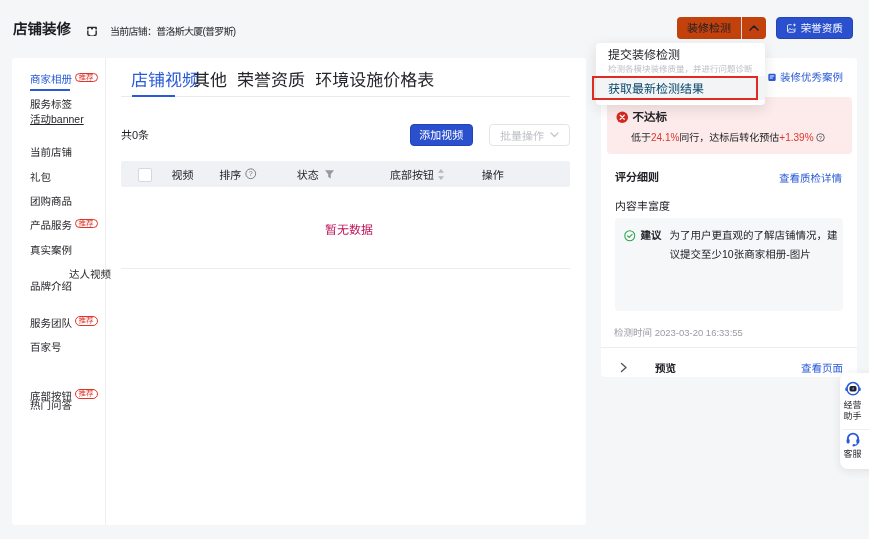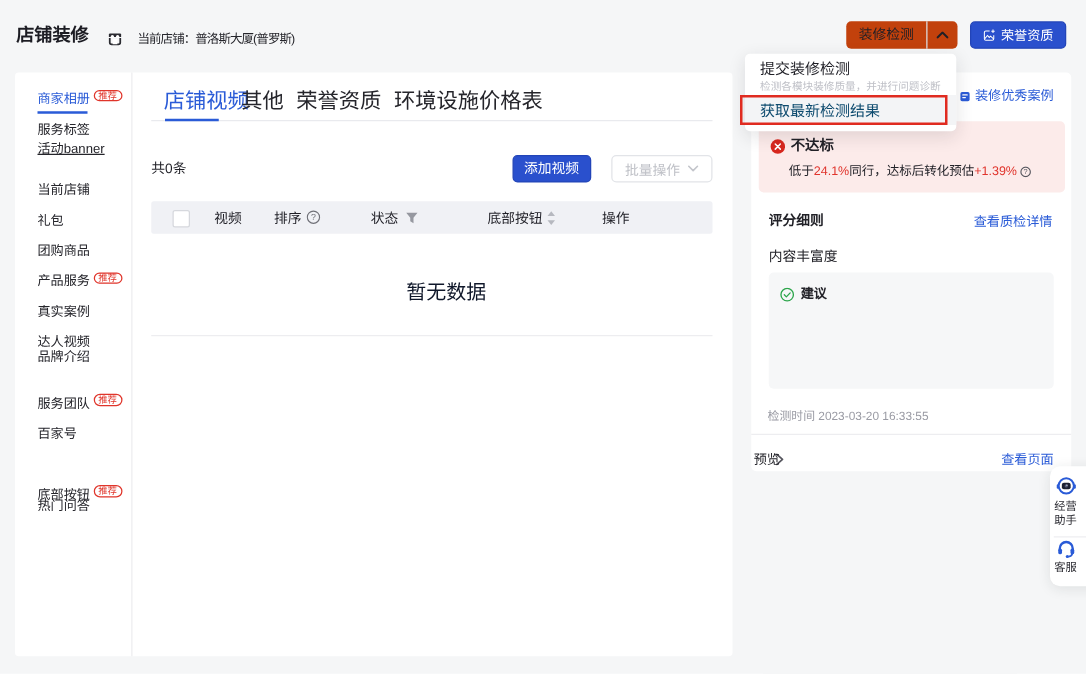--- a/index.html
+++ b/index.html
@@ -39,39 +39,39 @@
 
 
 .cnt { left:121px; top:129.5px; font-size:11px; line-height:11.5px; font-weight:500; color:#1f1f26; }
 .btn-add { left:409.5px; top:124px; width:63.5px; height:21.6px; background:#2a50cd; border:1px solid #2244b8; color:#fff; border-radius:4px; text-align:center; line-height:21.6px; font-size:11px; }
 .btn-batch { left:489px; top:124px; width:81px; height:22px; background:#fff; border:1px solid #e2e4e8; border-radius:4px; color:#bfc1c7; font-size:11px; display:flex; align-items:center; justify-content:center; gap:6px; }
 
 
 .thead { left:121px; top:160.7px; width:449px; height:26px; background:#f0f1f5; border-radius:2px; }
 .checkbox { left:137.5px; top:167.7px; width:14px; height:14px; background:#fff; border:1px solid #d6d8dd; border-radius:2px; }
 .th { top:169px; font-size:11px; font-weight:500; color:#1f1f26; height:12px; line-height:12px; }
-.empty { left:325px; top:220px; font-size:16px; color:#0f172a; }
+.empty { left:325px; top:220px; font-size:12px; color:#be185d; }
 .tbot { left:121px; top:268px; width:449px; height:1px; background:#ededf0; }
 
 
 .r-head { top:72px; right:26px; font-size:10.5px; line-height:11px; font-weight:500; color:#2a5bd7; display:flex; align-items:center; gap:4px; }
 .alert { left:607px; top:97px; width:245px; height:57.3px; background:#fcebea; border-radius:4px; }
 .alert-t { left:632.6px; top:110.6px; font-size:11.5px; line-height:13px; font-weight:700; color:#222228; }
 .alert-s { left:631px; top:130.7px; font-size:10px; line-height:13px; color:#222228; white-space:nowrap; }
 .red { color:#e0342c; }
 .r-row2 { left:615px; top:171px; font-size:11px; line-height:12px; font-weight:700; color:#222228; }
 .r-link { top:172.5px; right:27px; font-size:10.5px; line-height:11px; font-weight:500; color:#2a5bd7; }
 .r-row3 { left:615px; top:200.8px; font-size:11px; line-height:11px; color:#222228; }
 .graybox { left:615px; top:218px; width:228px; height:93px; background:#f6f7f8; border-radius:4px; padding:8px 10px 0 9px; }
 .gitem { display:flex; font-size:10.5px; line-height:18.5px; color:#232329; margin-bottom:2.5px; }
 .gitem .lab { font-weight:700; margin:0 8px 0 5px; flex:none; }
 .gitem .txt { white-space:nowrap; }
 .gtime { left:614px; top:325px; font-size:9.5px; color:#9a9ba4; }
 .r-div { left:601px; top:347px; width:256px; height:1px; background:#ededf0; }
-.preview { left:603px; top:361.5px; font-size:10.5px; line-height:12px; font-weight:400; color:#222228; }
+.preview { left:655px; top:361.5px; font-size:10.5px; line-height:12px; font-weight:700; color:#222228; }
 .p-link { top:362.5px; right:26px; font-size:10.5px; line-height:11px; font-weight:500; color:#2a5bd7; }
 
 
 .dropdown { left:595.5px; top:42.5px; width:169px; height:62px; background:#fff; border-radius:4px; box-shadow:0 4px 14px rgba(31,35,41,.12); z-index:5; }
 .dd1 { left:608px; top:48.8px; font-size:12px; line-height:12px; font-weight:500; color:#1f1f26; z-index:6; }
 .dd2 { left:608px; top:64.5px; font-size:8.5px; line-height:9px; color:#bfc0c7; z-index:6; white-space:nowrap; }
 .dd-row { left:595.5px; top:76px; width:169px; height:23.5px; background:#f3f4f6; z-index:6; }
 .dd3 { left:608px; top:82.5px; font-size:12px; line-height:12px; font-weight:500; color:#0c4a6e; z-index:7; }
 .red-rect { left:592px; top:75.8px; width:165.5px; height:24px; border:2px solid #e02b20; z-index:8; }
 
@@ -118,21 +118,21 @@
 
   <div class="abs nav-item active" style="top:67.2px;">商家相册<span class="badge">推荐</span></div>
   <div class="abs nav-underline" style="top:88.5px;"></div>
   <div class="abs nav-item" style="top:91.6px;">服务标签</div>
   <div class="abs nav-item" style="top:107px;text-decoration:underline;">活动banner</div>
   <div class="abs nav-item" style="top:140.3px;">当前店铺</div>
   <div class="abs nav-item" style="top:164.6px;">礼包</div>
   <div class="abs nav-item" style="top:189px;">团购商品</div>
   <div class="abs nav-item" style="top:213.3px;">产品服务<span class="badge">推荐</span></div>
   <div class="abs nav-item" style="top:237.7px;">真实案例</div>
-  <div class="abs nav-item" style="top:262px;">达人视频</div>
+  <div class="abs nav-item" style="top:262px;margin-left:39px;">达人视频</div>
   <div class="abs nav-item" style="top:274px;">品牌介绍</div>
   <div class="abs nav-item" style="top:310.7px;">服务团队<span class="badge">推荐</span></div>
   <div class="abs nav-item" style="top:335.1px;">百家号</div>
   <div class="abs nav-item" style="top:359.4px;margin-top:34px;">热门问答</div>
   <div class="abs nav-item" style="top:383.8px;">底部按钮<span class="badge">推荐</span></div>
 
   <div class="abs tab active" style="left:131px;">店铺视频</div>
   <div class="abs tab" style="left:193px;">其他</div>
   <div class="abs tab" style="left:237px;">荣誉资质</div>
   <div class="abs tab" style="left:315.2px;">环境设施</div>
@@ -200,20 +200,21 @@
   <div class="abs r-row2">评分细则</div>
   <div class="abs r-link">查看质检详情</div>
   <div class="abs r-row3">内容丰富度</div>
   <div class="abs graybox">
     <div class="gitem">
         <svg style="flex:none; margin-top:4px;" width="11.5" height="11.5" viewBox="0 0 12 12" fill="none">
           <circle cx="6" cy="6" r="5.2" stroke="#2ba54a" stroke-width="1.1"></circle>
           <path d="M3.6 6.1 L5.3 7.8 L8.5 4.5" stroke="#2ba54a" stroke-width="1.1" stroke-linecap="round" stroke-linejoin="round"></path>
         </svg>
         <span class="lab">建议</span>
+        <span class="txt">为了用户更直观的了解店铺情况，建<br>议提交至少10张商家相册-图片</span>
       </div>
   </div>
   <div class="abs gtime">检测时间 2023-03-20 16:33:55</div>
   <div class="abs r-div"></div>
   <div class="abs" style="left:619.5px; top:362px;">
       <svg width="8" height="11" viewBox="0 0 8 11" fill="none" stroke="#56565e" stroke-width="1.4" stroke-linecap="round" stroke-linejoin="round">
         <path d="M1.5 1.5 L6 5.5 L1.5 9.5"></path>
       </svg>
     </div>
   <div class="abs preview">预览</div>

